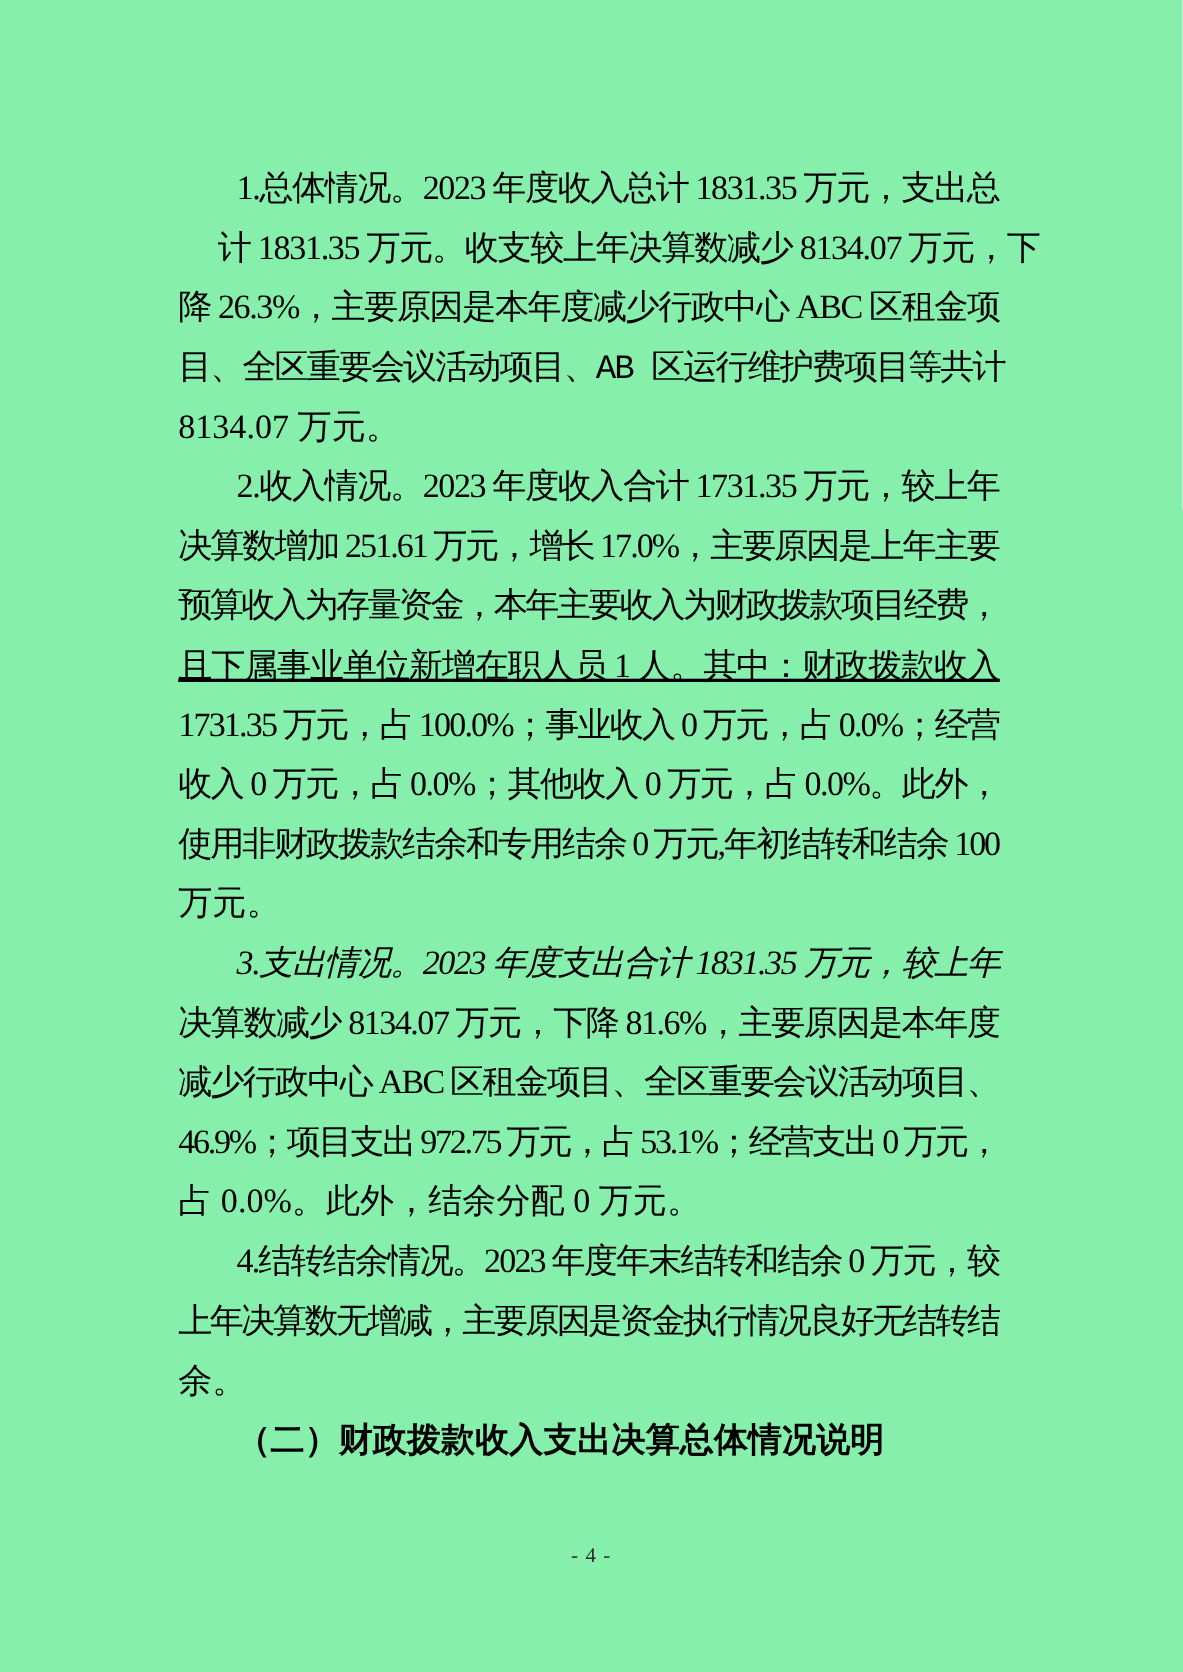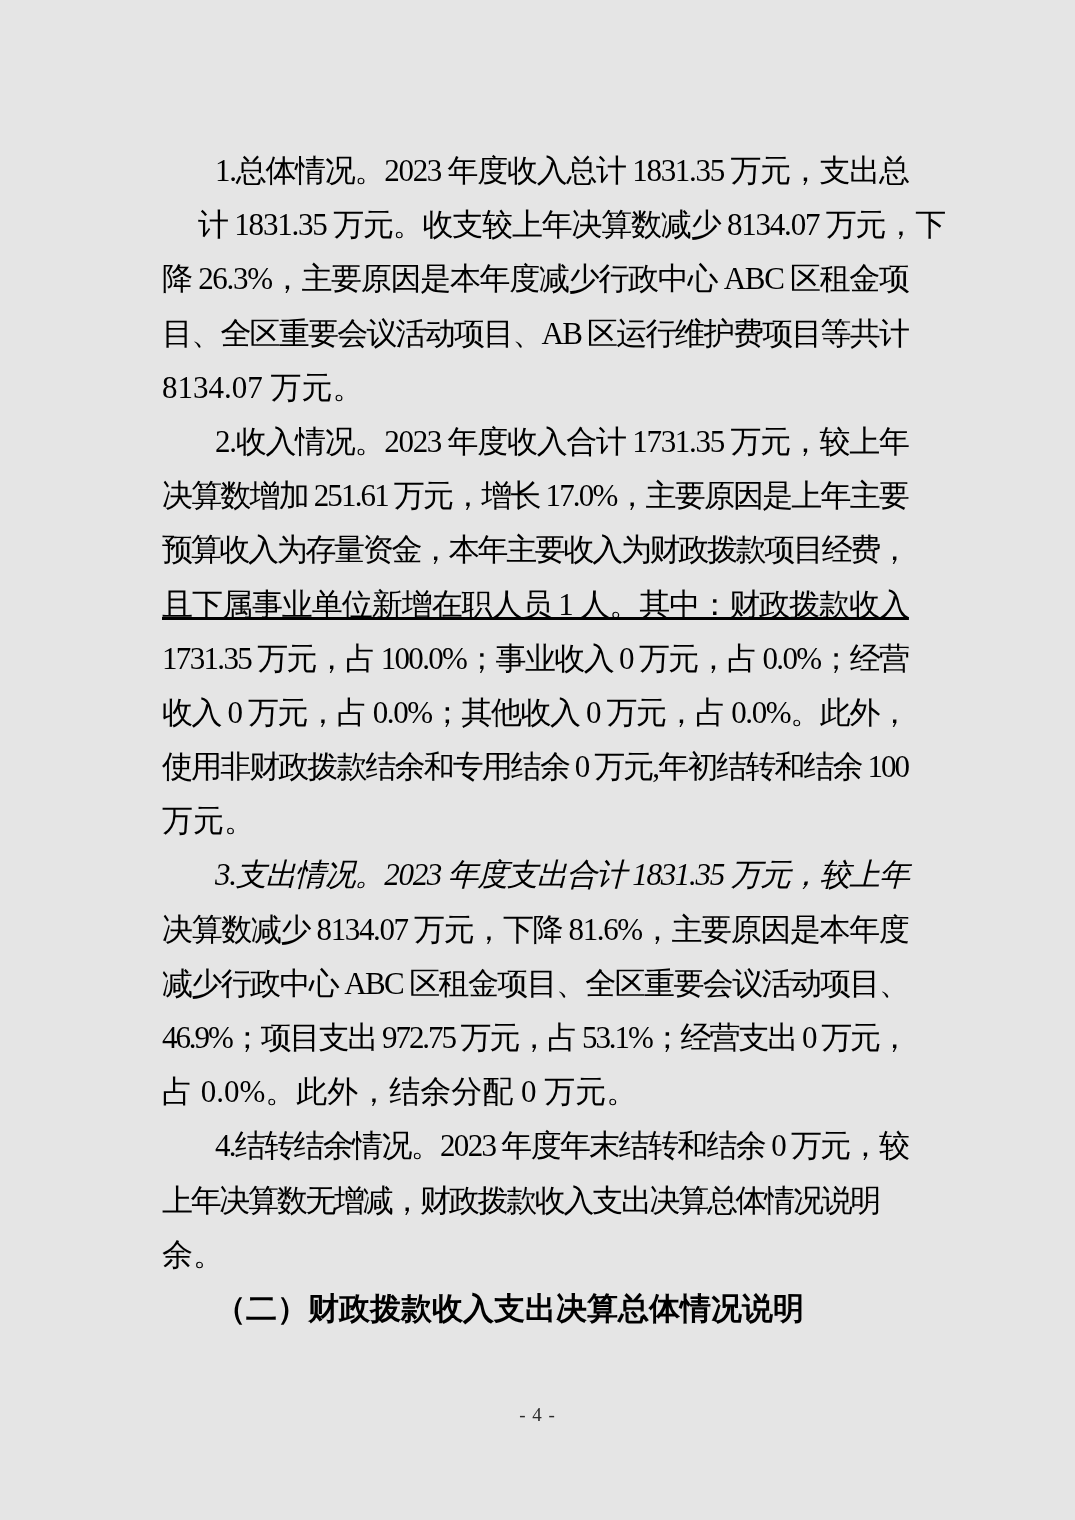--- a/index.html
+++ b/index.html
@@ -1,20 +1,20 @@
 <!DOCTYPE html>
 <html><head>
 <meta charset="utf-8">
 <style>
   html, body { margin: 0; padding: 0; background: #ffffff; }
   .page {
     position: relative;
     width: 1075px;
     height: 1520px;
-    background: #e5e5e5;
+    background: #86efac;
     font-family: "Liberation Serif", "DejaVu Serif", serif;
     color: #000000;
     overflow: hidden;
   }
   .content {
     position: absolute;
     left: 162px;
     top: 144px;
     width: 748px;
   }
@@ -38,34 +38,34 @@
   }
 </style>
 </head>
 <body>
 
 <div class="page">
   <div class="content">
       <div class="line indent"><span class="t" style="letter-spacing: -1.29px;">1.总体情况。2023 年度收入总计 1831.35 万元，支出总</span></div>
       <div class="line"><span class="t" style="letter-spacing: -1.21px; margin-left: 36px;">计 1831.35 万元。收支较上年决算数减少 8134.07 万元，下</span></div>
       <div class="line"><span class="t" style="letter-spacing: -1.3px;">降 26.3%，主要原因是本年度减少行政中心 ABC 区租金项</span></div>
-      <div class="line"><span class="t" style="letter-spacing: -1.8px;">目、全区重要会议活动项目、AB 区运行维护费项目等共计</span></div>
+      <div class="line"><span class="t" style="letter-spacing: -1.8px; font-family: Liberation Mono, monospace;">目、全区重要会议活动项目、AB 区运行维护费项目等共计</span></div>
       <div class="line"><span class="t">8134.07 万元。</span></div>
       <div class="line indent"><span class="t" style="letter-spacing: -1.29px;">2.收入情况。2023 年度收入合计 1731.35 万元，较上年</span></div>
       <div class="line"><span class="t" style="letter-spacing: -1.84px;">决算数增加 251.61 万元，增长 17.0%，主要原因是上年主要</span></div>
       <div class="line"><span class="t" style="letter-spacing: -2.32px;">预算收入为存量资金，本年主要收入为财政拨款项目经费，</span></div>
       <div class="line"><span class="t" style="letter-spacing: -1.04px; text-decoration: underline;">且下属事业单位新增在职人员 1 人。其中：财政拨款收入</span></div>
       <div class="line"><span class="t" style="letter-spacing: -1.66px;">1731.35 万元，占 100.0%；事业收入 0 万元，占 0.0%；经营</span></div>
       <div class="line"><span class="t" style="letter-spacing: -1.4px;">收入 0 万元，占 0.0%；其他收入 0 万元，占 0.0%。此外，</span></div>
       <div class="line"><span class="t" style="letter-spacing: -1.93px;">使用非财政拨款结余和专用结余 0 万元,年初结转和结余 100</span></div>
       <div class="line"><span class="t">万元。</span></div>
       <div class="line indent"><span class="t" style="letter-spacing: -1.29px; font-style: italic;">3.支出情况。2023 年度支出合计 1831.35 万元，较上年</span></div>
       <div class="line"><span class="t" style="letter-spacing: -1.37px;">决算数减少 8134.07 万元，下降 81.6%，主要原因是本年度</span></div>
       <div class="line"><span class="t" style="letter-spacing: -1.64px;">减少行政中心 ABC 区租金项目、全区重要会议活动项目、</span></div>
       <div class="line"><span class="t" style="letter-spacing: -2.07px;">46.9%；项目支出 972.75 万元，占 53.1%；经营支出 0 万元，</span></div>
       <div class="line"><span class="t">占 0.0%。此外，结余分配 0 万元。</span></div>
       <div class="line indent"><span class="t" style="letter-spacing: -1.69px;">4.结转结余情况。2023 年度年末结转和结余 0 万元，较</span></div>
-      <div class="line"><span class="t" style="letter-spacing: -2.32px;">上年决算数无增减，财政拨款收入支出决算总体情况说明</span></div>
+      <div class="line"><span class="t" style="letter-spacing: -2.32px;">上年决算数无增减，主要原因是资金执行情况良好无结转结</span></div>
       <div class="line"><span class="t">余。</span></div>
       <div class="line indent heading"><span class="t">（二）财政拨款收入支出决算总体情况说明</span></div>
     </div>
   <div class="footer">- 4 -</div>
 </div>
 
 </body></html>

